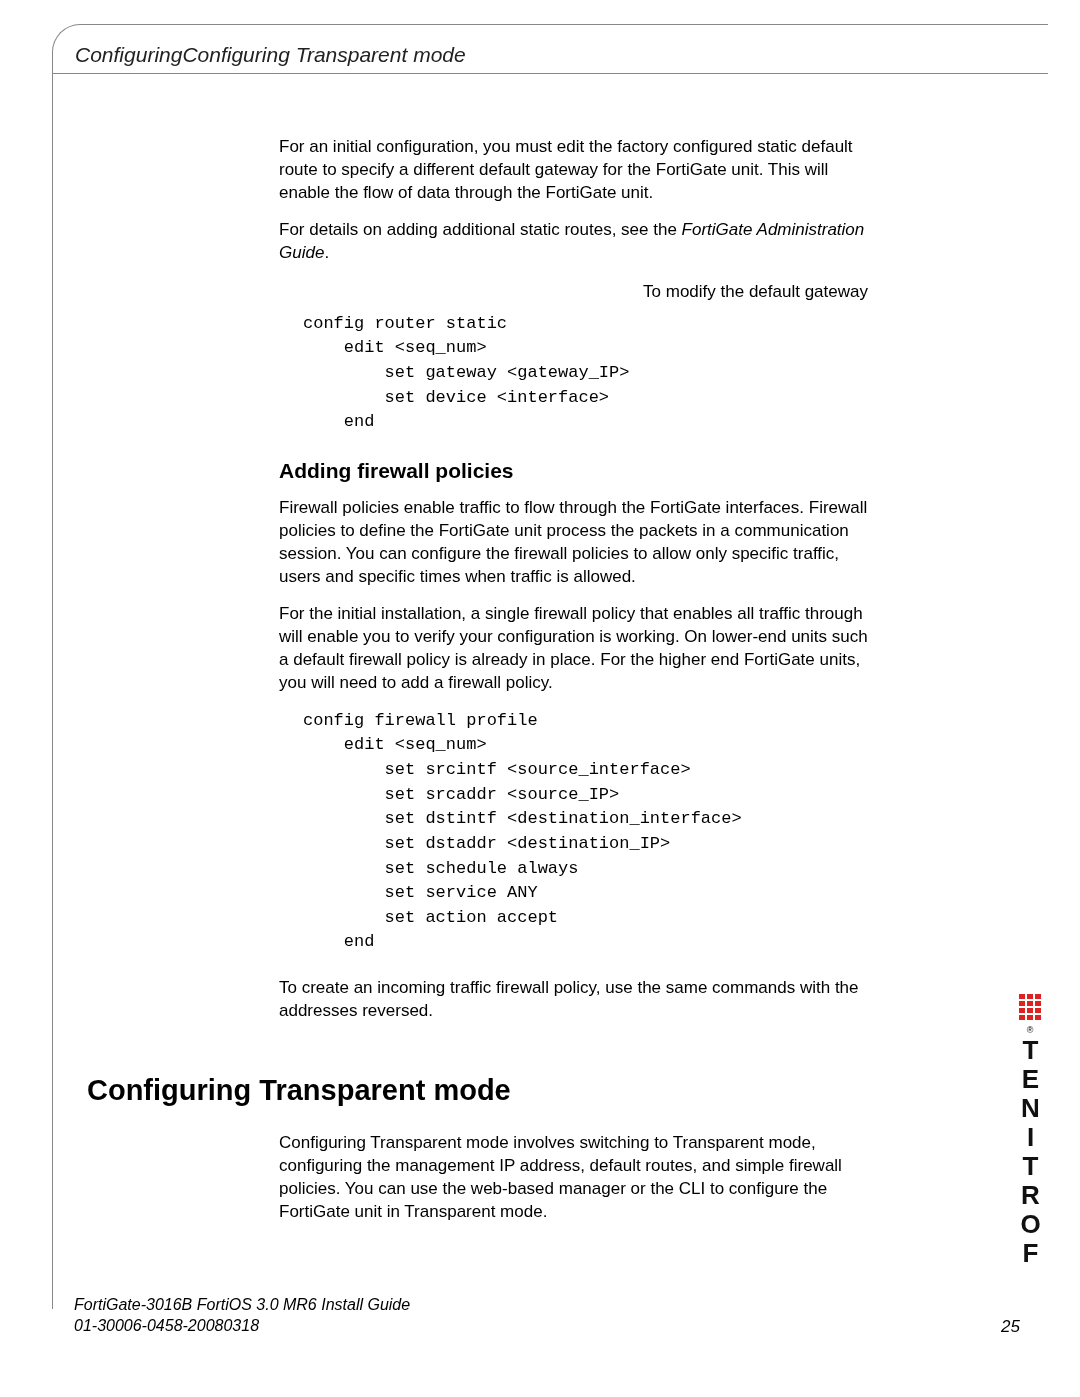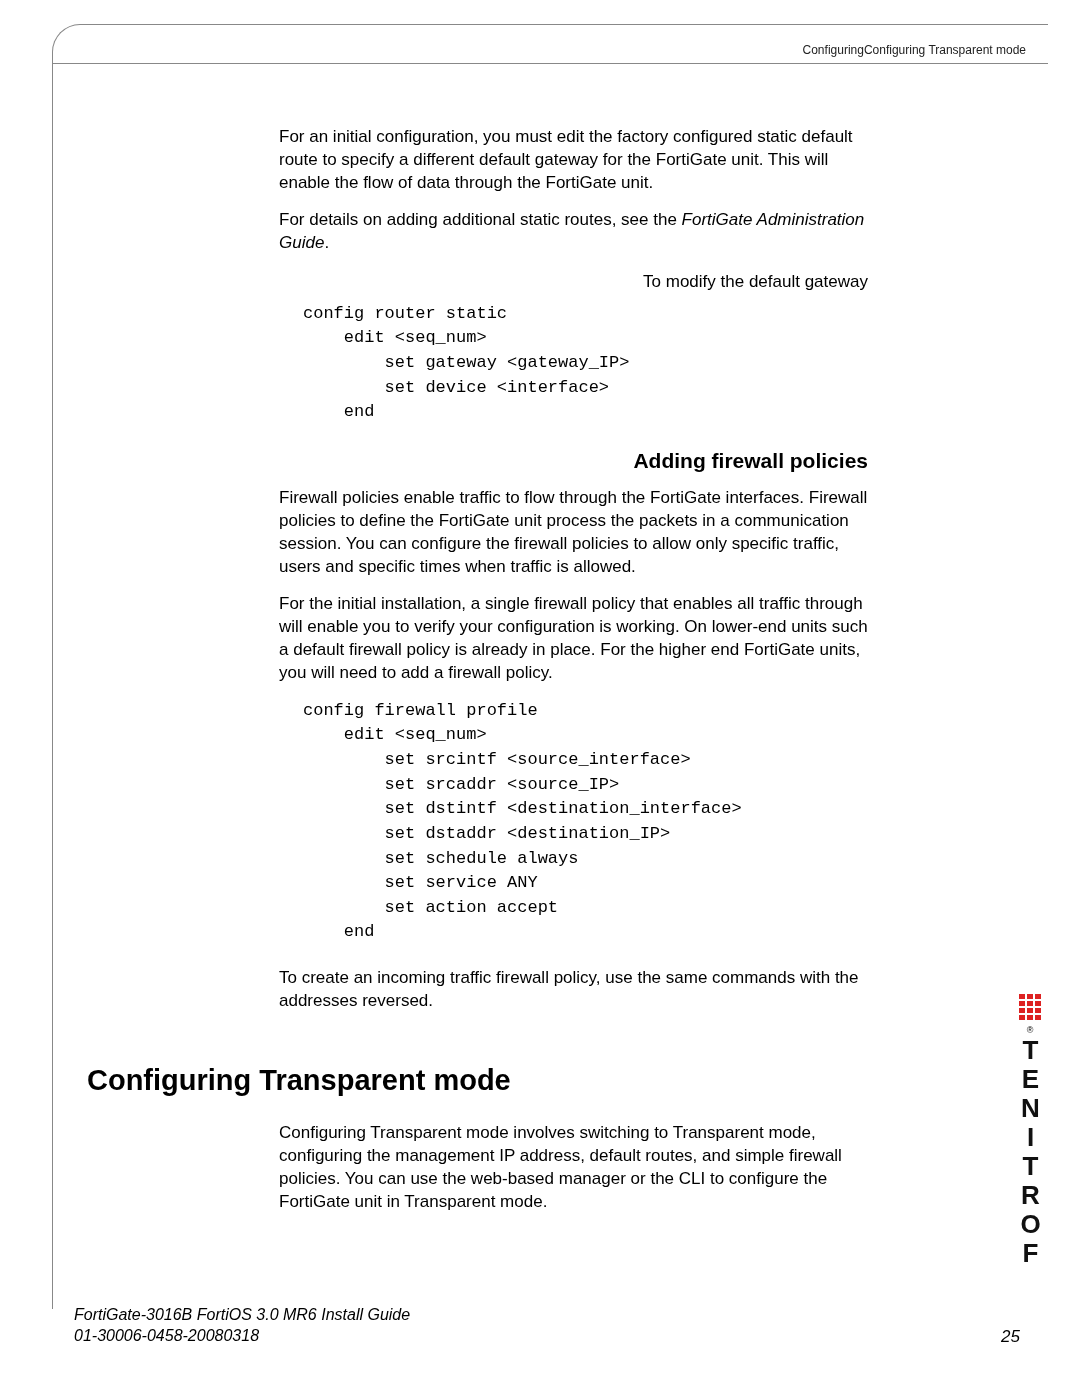--- a/index.html
+++ b/index.html
@@ -19,23 +19,24 @@
     right: 32px;
     top: 24px;
     bottom: 88px;
     border: 1px solid #888;
     border-right: none;
     border-bottom: none;
     border-radius: 28px 0 0 0;
   }
   .header-row {
     display: flex;
-    justify-content: flex-end;
+    justify-content: flex-start;
     padding: 18px 22px 6px 22px;
-    font-size: 12px;
+    font-size: 21px;
+    font-style: italic;
     color: #222;
   }
   .header-left { }
   .header-right { }
   .header-rule {
     border: none;
     border-top: 1px solid #888;
     margin: 0 0 0 0;
   }
   .content {
@@ -56,32 +57,31 @@
     font-size: 17px;
     line-height: 1.45;
     white-space: pre;
     margin: 6px 0 22px 24px;
     color: #000;
   }
   h2.sub {
     font-size: 21px;
     font-weight: bold;
     margin: 22px 0 12px 0;
-    text-align: right;
   }
   h1.section {
     font-size: 29px;
     font-weight: bold;
     margin: 48px 0 22px -192px;
   }
   .footer {
     position: absolute;
     left: 74px;
     right: 60px;
-    bottom: 50px;
+    bottom: 60px;
     font-size: 16px;
     font-style: italic;
     color: #000;
     display: flex;
     justify-content: space-between;
     align-items: flex-end;
   }
   .footer-left { line-height: 1.3; }
   .page-num { font-weight: normal; font-style: italic; font-size: 17px; }
   .side-logo {

